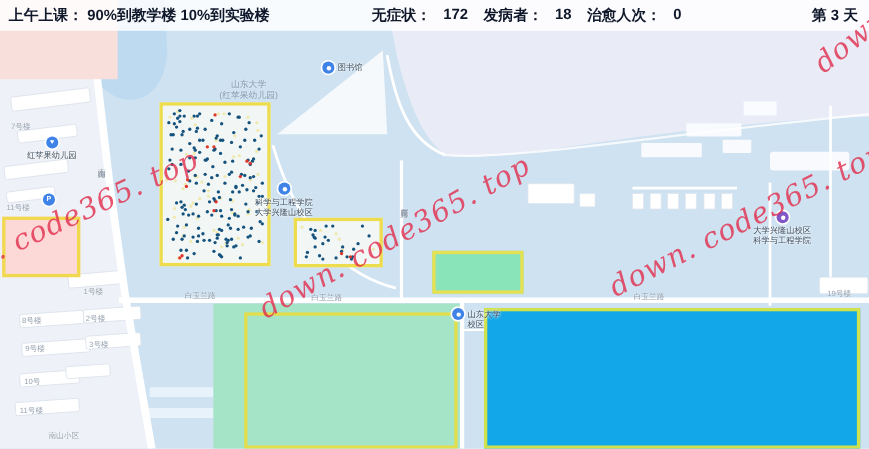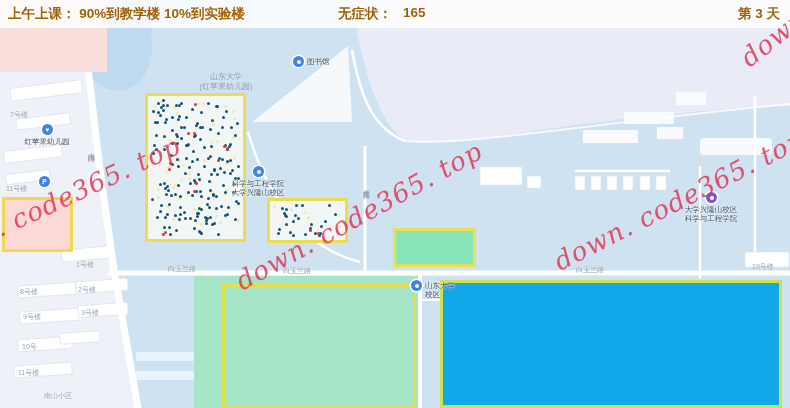--- a/index.html
+++ b/index.html
@@ -6,21 +6,21 @@
   *{box-sizing:border-box;}
   .stage{
     position:relative;width:790px;height:408px;overflow:hidden;
     font-family:"Liberation Sans","DejaVu Sans",sans-serif;
     background:#cee2f1;
   }
   
   .topbar{
     position:absolute;left:0;top:0;width:790px;height:28px;
     background:rgba(255,255,255,0.84);
-    z-index:40;font-size:13.5px;font-weight:600;color:#a16207;
+    z-index:40;font-size:13.5px;font-weight:600;color:#0f172a;
   }
   .topbar .schedule{position:absolute;left:8px;top:5px;white-space:nowrap;}
   .topbar .stats{position:absolute;left:338px;top:5px;white-space:nowrap;display:flex;}
   .topbar .stat{display:flex;}
   .topbar .stat .val{margin:0 14px 0 11px;}
   .topbar .day{position:absolute;right:10px;top:5px;white-space:nowrap;}
   
   .map-svg{position:absolute;left:0;top:0;z-index:1;}
   .zone{position:absolute;z-index:10;}
   #zone-pink-outer{left:0;top:192;width:107px;height:72px;background:#f8dfdc;}
@@ -481,19 +481,27 @@
   <div class="wm" style="left:-72px;top:246px;transform:rotate(-25deg);">down. code365. top</div>
   <div class="wm" style="left:238px;top:268px;transform:rotate(-29deg);">down. code365. top</div>
   <div class="wm" style="left:556px;top:248px;transform:rotate(-27deg);">down. code365. top</div>
   <div class="wm" style="left:744px;top:46px;transform:rotate(-38deg);">down. code365. top</div>
 
   <div class="topbar">
     <span class="schedule">上午上课： 90%到教学楼 10%到实验楼</span>
     <span class="stats">
       <span class="stat">
         <span>无症状：</span>
-        <span class="val">165</span>
+        <span class="val">172</span>
+      </span>
+      <span class="stat">
+        <span>发病者：</span>
+        <span class="val">18</span>
+      </span>
+      <span class="stat">
+        <span>治愈人次：</span>
+        <span class="val">0</span>
       </span>
     </span>
     <span class="day">第 3 天</span>
   </div>
 
 </div>
 
 </body></html>

